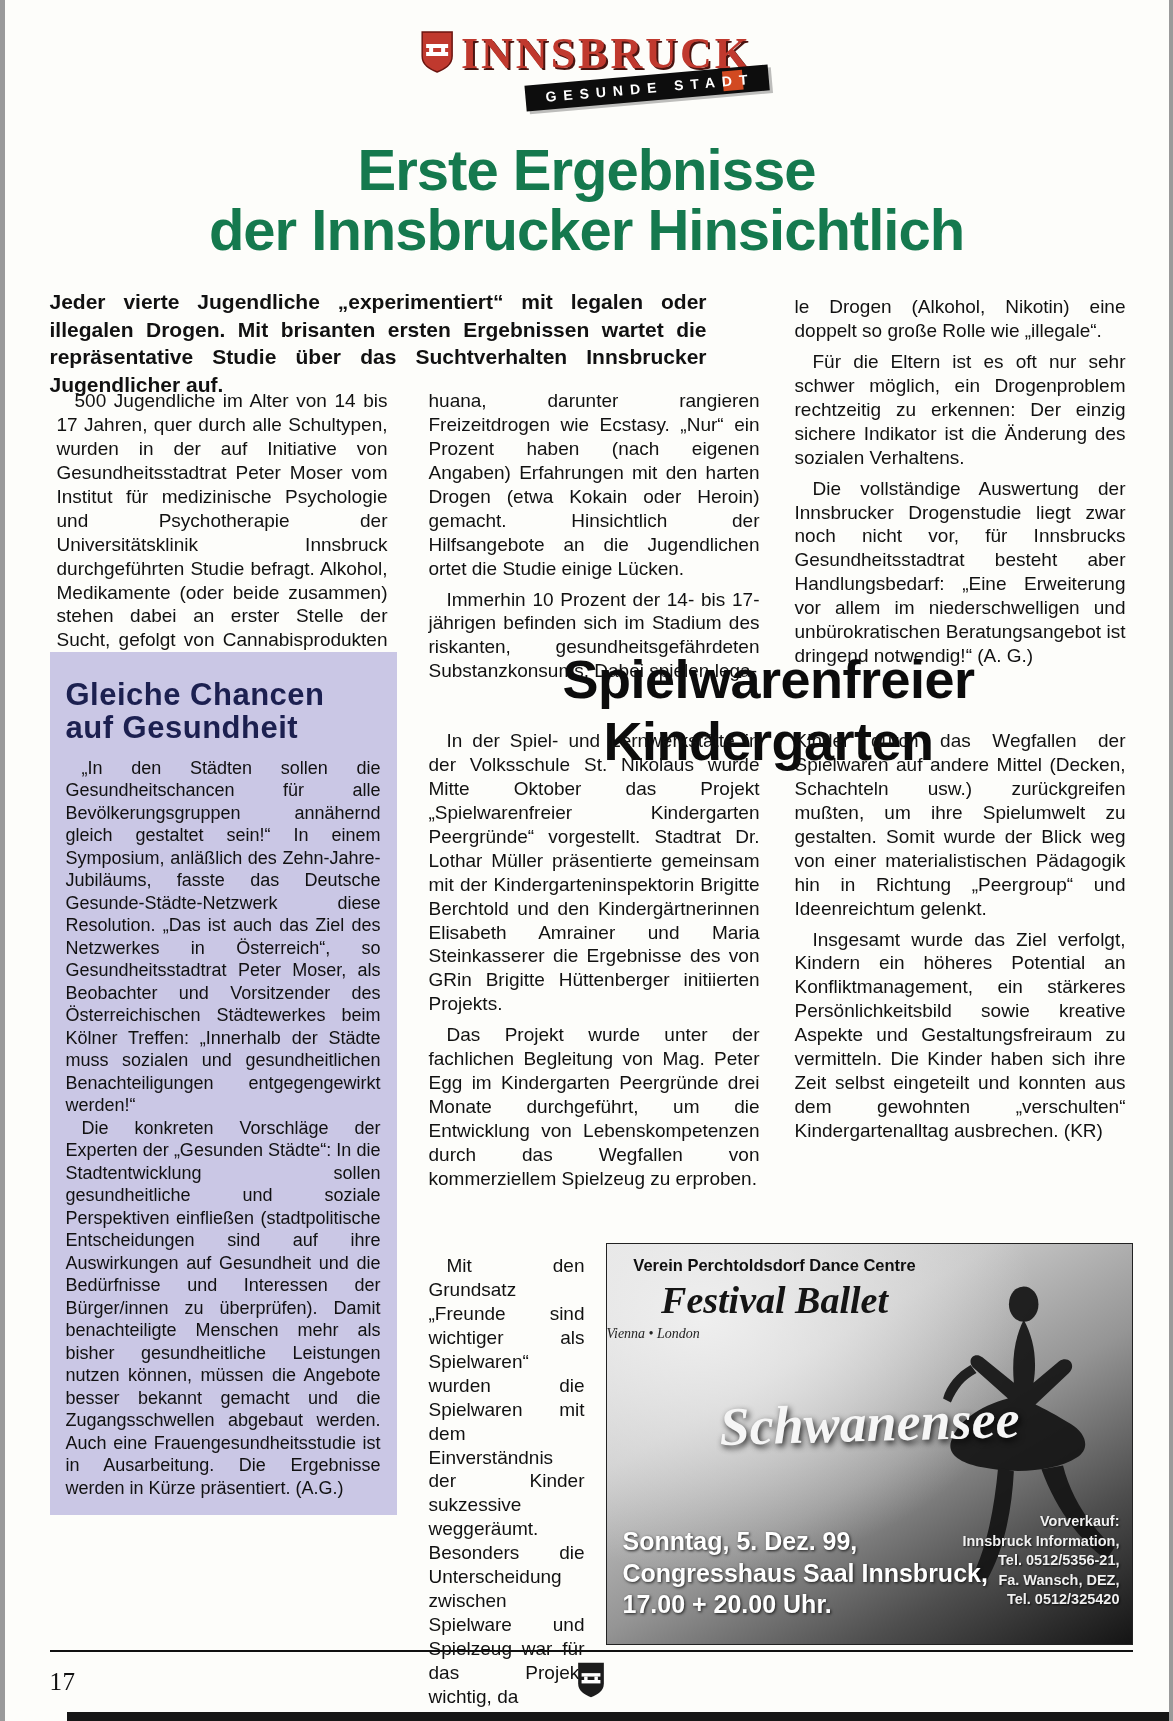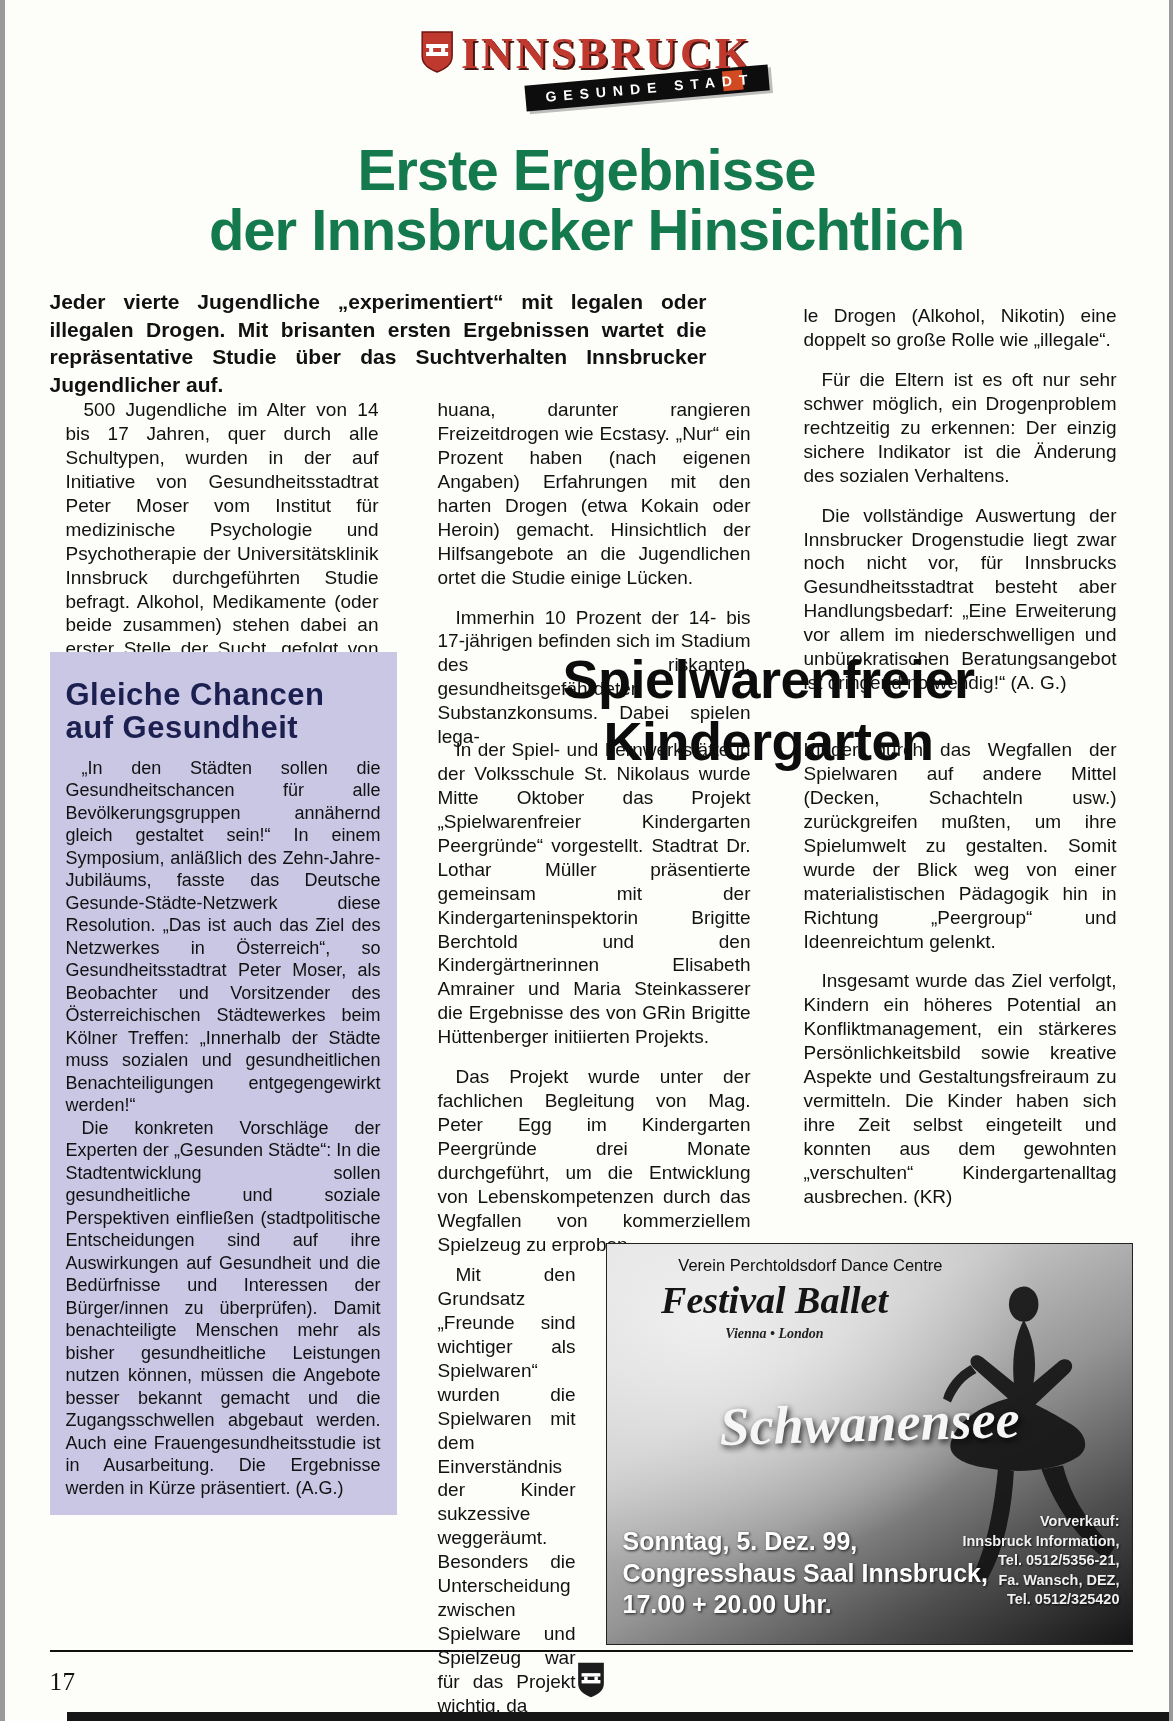--- a/index.html
+++ b/index.html
@@ -31,21 +31,21 @@
   .headline {
     top:140px; left:0; width:100%; text-align:center;
     color:#15794e; font-weight:bold; font-size:58px; line-height:1.04; letter-spacing:-1px;
   }
   .headline span { display:block; }
   .lead {
     top:288px; left:45px; width:657px;
     font-weight:bold; font-size:21px; line-height:1.32; text-align:justify;
   }
   .body-text { font-size:19px; line-height:1.26; text-align:justify; }
-  .body-text p { margin:16px; }
+  .body-text p { margin:7px; }
   .body-text p.indent { text-indent:18px; }
   .a1c1 { top:382px; left:45px;  width:345px; }
   .a1c2 { top:382px; left:417px; width:345px; }
   .a1c3 { top:288px; left:783px; width:345px; }
 
   
   .sidebar-box {
     top:652px; left:45px; width:347px; background:#cac7e5;
     padding:26px 16px 16px 16px;
   }
@@ -70,31 +70,31 @@
   
   .ad-box {
     top:1243px; left:601px; width:527px; height:402px;
     border:1px solid #222; overflow:hidden;
     background:
       radial-gradient(ellipse at 18% 18%, #efefef 0%, rgba(239,239,239,0) 55%),
       linear-gradient(150deg, #dedede 0%, #c6c6c6 32%, #959595 55%, #4e4e4e 78%, #141414 100%);
   }
   .dancer { position:absolute; right:8px; top:18px; width:236px; height:336px; opacity:0.92; }
   .ad-org {
-    position:absolute; top:12px; left:0; width:64%; text-align:right;
-    font-weight:normal; font-size:16.5px; color:#0f0f0f;
+    position:absolute; top:12px; left:0; width:64%; text-align:center;
+    font-weight:bold; font-size:16.5px; color:#0f0f0f;
   }
   .ad-festival {
     position:absolute; top:34px; left:0; width:64%; text-align:center;
     font-family:"Liberation Serif", serif; font-style:italic; font-weight:bold;
     font-size:38px; color:#151515;
   }
   .ad-cities {
-    position:absolute; top:82px; left:0; width:64%; text-align:center;
-    font-family:"Liberation Serif", serif; font-style:italic; font-size:14px; color:#222;font-weight:bold;
+    position:absolute; top:82px; left:0; width:64%; 
+    font-family:"Liberation Serif", serif; font-style:italic; font-size:14px; color:#222;
   }
   .ad-show {
     position:absolute; top:148px; left:0; width:100%; text-align:center;
     font-family:"Liberation Serif", serif; font-style:italic; font-weight:bold;
     font-size:54px; color:#f6f6f6; text-shadow:2px 3px 6px rgba(0,0,0,0.85);
     transform:rotate(-1.5deg);
   }
   .ad-when {
     position:absolute; left:16px; bottom:24px;
     font-weight:bold; font-size:25px; line-height:1.25; color:#ffffff;

